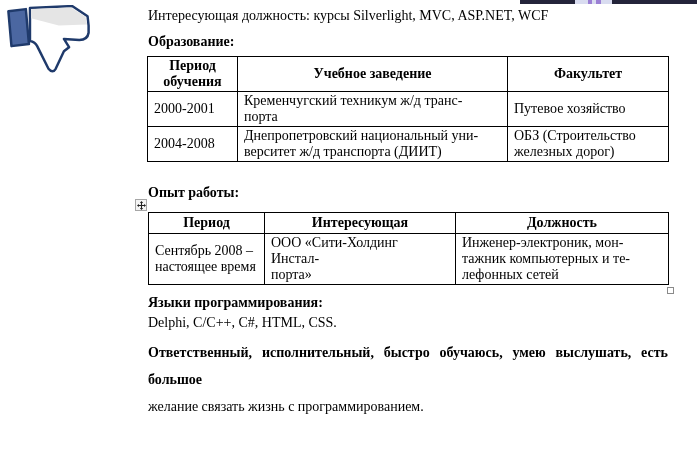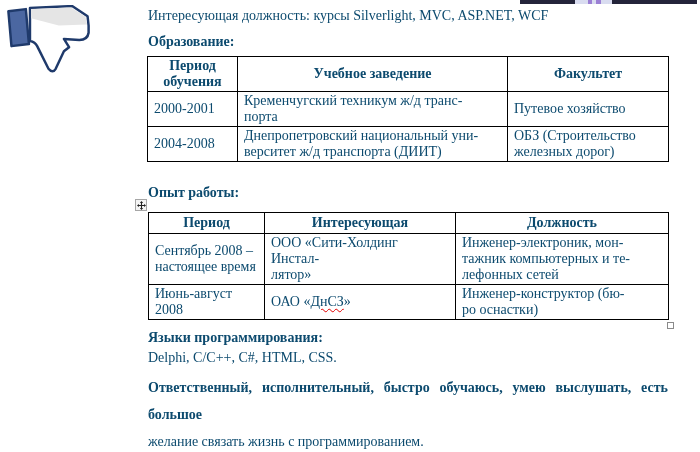--- a/index.html
+++ b/index.html
@@ -1,20 +1,20 @@
 <!DOCTYPE html>
 <html><head>
 <meta charset="utf-8">
 <style>
   * { margin:0; padding:0; box-sizing:border-box; }
   html,body { background:#fff; }
   .page {
     position:relative; width:700px; height:452px; background:#ffffff;
     font-family:"Liberation Serif","DejaVu Serif",serif;
-    font-size:14px; color:#0c4a6e; overflow:hidden;
+    font-size:14px; color:#000000; overflow:hidden;
   }
 
   
   .dislike { position:absolute; left:5px; top:5px; width:88px; height:72px; }
 
   
   .topbar { position:absolute; left:520px; top:0; width:177px; height:4px; }
   .topbar .seg { position:absolute; top:0; height:4px; }
   .topbar .tick { position:absolute; top:0; height:4px; }
 
@@ -141,31 +141,24 @@
             <th>Период</th>
             <th>Интересующая</th>
             <th>Должность</th>
           </tr>
         </thead>
         <tbody>
           <tr class="r1">
             <td>Сентябрь 2008 –
 настоящее время</td>
             <td>ООО «Сити-Холдинг Инстал-
-лятор»</td>
+порта»</td>
             <td>Инженер-электроник, мон-
 тажник компьютерных и те-
 лефонных сетей</td>
-          </tr>
-          <tr class="r2">
-            <td>Июнь-август
-2008</td>
-            <td><span>ОАО «</span><span class="spell">ДнСЗ</span><span>»</span></td>
-            <td>Инженер-конструктор (бю-
-ро оснастки)</td>
           </tr>
         </tbody>
       </table>
 
       <div class="resize-handle"></div>
     </div>
 
     <div class="h h-lang">Языки программирования:</div>
     <p class="plain">Delphi, C/C++, C#, HTML, CSS.</p>
 

